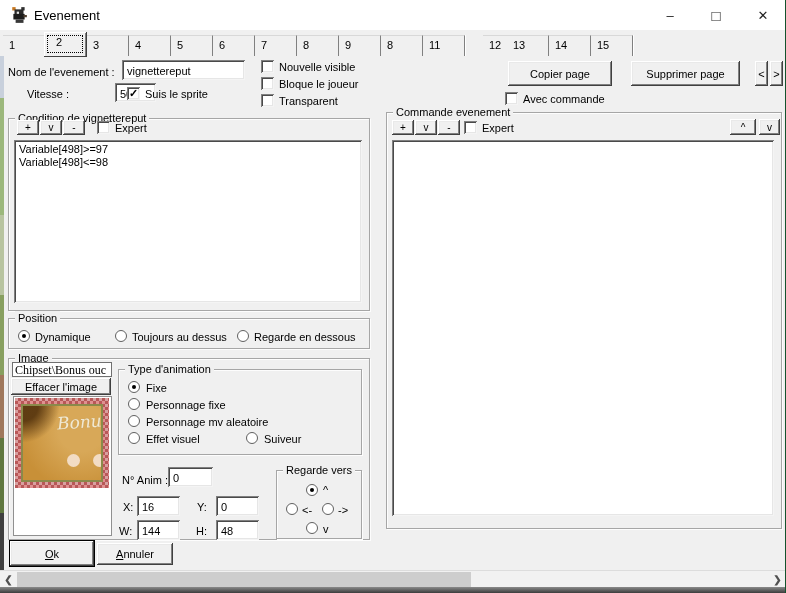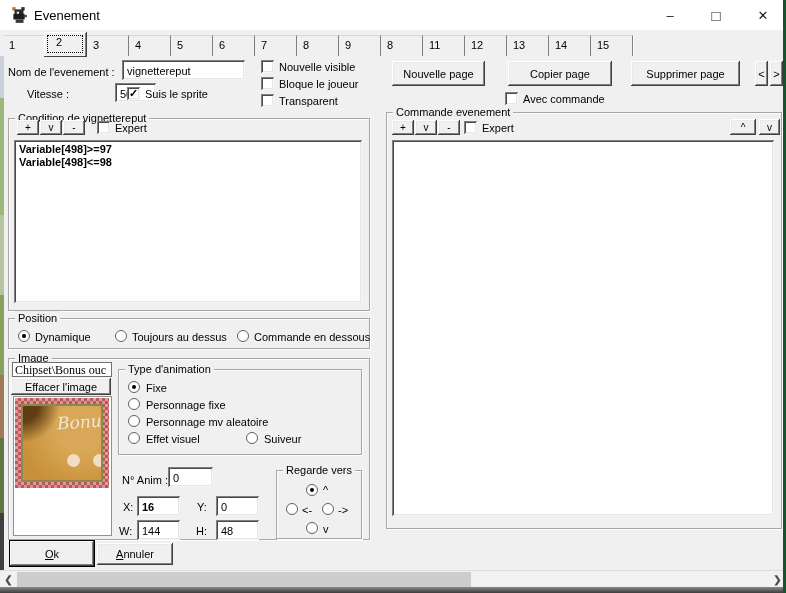--- a/index.html
+++ b/index.html
@@ -1,19 +1,19 @@
 <!DOCTYPE html>
 <html><head>
 <meta charset="utf-8">
 <style>
   html,body{margin:0;padding:0;}
   #window{
     position:relative;width:786px;height:593px;background:#f0f0f0;
     font-family:"Liberation Sans",sans-serif;font-size:11px;color:#000;
-    overflow:hidden;border-right:3px solid #14532d;box-sizing:border-box;
+    overflow:hidden;border-right:1px solid #14532d;box-sizing:border-box;
   }
   .abs{position:absolute;}
   
   .raised{
     background:#f0f0f0;
     box-shadow: inset -1px -1px 0 #404040, inset 1px 1px 0 #ffffff,
                 inset -2px -2px 0 #808080, inset 2px 2px 0 #e9e9e9;
   }
   .btn{display:flex;align-items:center;justify-content:center;cursor:default;user-select:none;}
   .default-btn{outline:1px solid #000;}
@@ -40,21 +40,21 @@
     padding-left:5px;padding-top:3px;}
   .checkbox{width:13px;height:13px;background:#fff;box-sizing:border-box;
     box-shadow: inset 1px 1px 0 #808080, inset -1px -1px 0 #f4f4f4,
                 inset 2px 2px 0 #4a4a4a, inset -2px -2px 0 #e6e6e6;
     display:flex;align-items:center;justify-content:center;font-size:11px;font-weight:bold;line-height:9px;}
   .radio{width:12px;height:12px;border-radius:50%;background:#fff;border:1px solid #606060;box-sizing:border-box;position:absolute;}
   .radio.on::after{content:"";position:absolute;left:3px;top:3px;width:4px;height:4px;border-radius:50%;background:#000;}
   .listbox{background:#fff;
     box-shadow: inset 1px 1px 0 #808080, inset -1px -1px 0 #f4f4f4,
                 inset 2px 2px 0 #4a4a4a, inset -2px -2px 0 #e6e6e6;
-    padding:3px 5px;box-sizing:border-box;font-weight:bold;}
+    padding:3px 5px;box-sizing:border-box;}
   .listbox .li{line-height:13px;}
   .smallbtn{position:absolute;width:22px;height:15px;font-size:10px;}
   
   #img-box{background:#fff;border:1px solid #909090;overflow:hidden;}
   #card{
     position:absolute;left:1px;top:1px;width:94px;height:90px;
     background:
       conic-gradient(#b85858 25%, #e09090 0 50%, #b85858 0 75%, #d8a0a0 0);
     background-size:6px 6px;
     padding:6px;box-sizing:border-box;
@@ -107,21 +107,21 @@
   <div class="tab sel" style="left:44px"><span>2</span><span class="focusrect"></span></div>
   <div class="tab" style="left:87px">3</div>
   <div class="tab" style="left:129px">4</div>
   <div class="tab" style="left:171px">5</div>
   <div class="tab" style="left:213px">6</div>
   <div class="tab" style="left:255px">7</div>
   <div class="tab" style="left:297px">8</div>
   <div class="tab" style="left:339px">9</div>
   <div class="tab" style="left:381px">8</div>
   <div class="tab" style="left:423px">11</div>
-  <div class="tab" style="left:465px">12</div>
+  <div class="tab" style="left:483px">12</div>
   <div class="tab" style="left:507px">13</div>
   <div class="tab" style="left:549px">14</div>
   <div class="tab" style="left:591px">15</div>
 
   <div class="abs" id="left-sliver"></div>
 
   <span class="abs label" style="left:8px;top:66px">Nom de l'evenement :</span>
   <input class="abs edit" style="left: 122px; top: 60px; width: 123px; height: 20px;" type="text" value="vignettereput">
   <span class="abs label" style="left:27px;top:88px">Vitesse :</span>
   <input class="abs edit" style="left: 74px; top: 83px; width: 41px; height: 19px; margin-left: 41px;" type="text" value="50">
@@ -131,21 +131,20 @@
     </div>
   <span class="abs label" style="left:145px;top:88px">Suis le sprite</span>
 
   <div class="abs checkbox" style="left:261px;top:60px"></div>
   <span class="abs label" style="left:279px;top:61px">Nouvelle visible</span>
   <div class="abs checkbox" style="left:261px;top:77px"></div>
   <span class="abs label" style="left:279px;top:78px">Bloque le joueur</span>
   <div class="abs checkbox" style="left:261px;top:94px"></div>
   <span class="abs label" style="left:279px;top:95px">Transparent</span>
 
-  <div class="abs raised btn" style="left:392px;top:61px;width:93px;height:25px">Nouvelle page</div>
   <div class="abs raised btn" style="left:508px;top:61px;width:104px;height:25px">Copier page</div>
   <div class="abs raised btn" style="left:631px;top:61px;width:109px;height:25px">Supprimer page</div>
   <div class="abs raised btn" style="left:755px;top:61px;width:13px;height:25px">&lt;</div>
   <div class="abs raised btn" style="left:770px;top:61px;width:13px;height:25px">&gt;</div>
 
   <div class="abs checkbox" style="left:505px;top:92px"></div>
   <span class="abs label" style="left:523px;top:93px">Avec commande</span>
 
   <div class="abs groupbox" style="left:8px;top:118px;width:360px;height:191px">
     <span class="legend">Condition de vignettereput</span>
@@ -161,21 +160,21 @@
   </div>
 
   <div class="abs groupbox" style="left:8px;top:318px;width:360px;height:29px">
     <span class="legend">Position</span>
   </div>
   <div class="radio on" style="left:18px;top:330px"></div>
   <span class="abs label" style="left:35px;top:331px">Dynamique</span>
   <div class="radio" style="left:115px;top:330px"></div>
   <span class="abs label" style="left:132px;top:331px">Toujours au dessus</span>
   <div class="radio" style="left:237px;top:330px"></div>
-  <span class="abs label" style="left:254px;top:331px">Commande en dessous</span>
+  <span class="abs label" style="left:254px;top:331px">Regarde en dessous</span>
 
   <div class="abs groupbox" style="left:8px;top:358px;width:360px;height:180px">
     <span class="legend">Image</span>
   </div>
   <div class="abs" style="left:12px;top:362px;width:100px;height:15px;background:#fff;border:1px solid #707070;overflow:hidden;
        font-family:'Liberation Serif',serif;font-size:12px;padding:0 2px;white-space:nowrap;box-sizing:border-box">Chipset\Bonus ouc</div>
   <div class="abs raised btn" style="left:11px;top:378px;width:100px;height:17px">Effacer l'image</div>
   <div class="abs" id="img-box" style="left:13px;top:396px;width:97px;height:138px">
     <div id="card">
       <div id="card-inner">
@@ -196,21 +195,21 @@
   <div class="radio" style="left:128px;top:415px"></div>
   <span class="abs label" style="left:146px;top:416px">Personnage mv aleatoire</span>
   <div class="radio" style="left:128px;top:432px"></div>
   <span class="abs label" style="left:146px;top:433px">Effet visuel</span>
   <div class="radio" style="left:246px;top:432px"></div>
   <span class="abs label" style="left:264px;top:433px">Suiveur</span>
 
   <span class="abs label" style="left:122px;top:474px">N° Anim :</span>
   <input class="abs edit" style="left: 168px; top: 467px; width: 45px; height: 20px;" type="text" value="0">
   <span class="abs label" style="left:123px;top:501px">X:</span>
-  <input class="abs edit" style="left: 137px; top: 496px; width: 43px; height: 20px; font-weight: bold;" type="text" value="16">
+  <input class="abs edit" style="left: 137px; top: 496px; width: 43px; height: 20px;" type="text" value="16">
   <span class="abs label" style="left:197px;top:501px">Y:</span>
   <input class="abs edit" style="left: 216px; top: 496px; width: 43px; height: 20px;" type="text" value="0">
   <span class="abs label" style="left:119px;top:525px">W:</span>
   <input class="abs edit" style="left: 137px; top: 520px; width: 43px; height: 20px;" type="text" value="144">
   <span class="abs label" style="left:196px;top:525px">H:</span>
   <input class="abs edit" style="left: 216px; top: 520px; width: 43px; height: 20px;" type="text" value="48">
 
   <div class="abs groupbox" style="left:276px;top:470px;width:84px;height:67px">
     <span class="legend">Regarde vers</span>
   </div>

